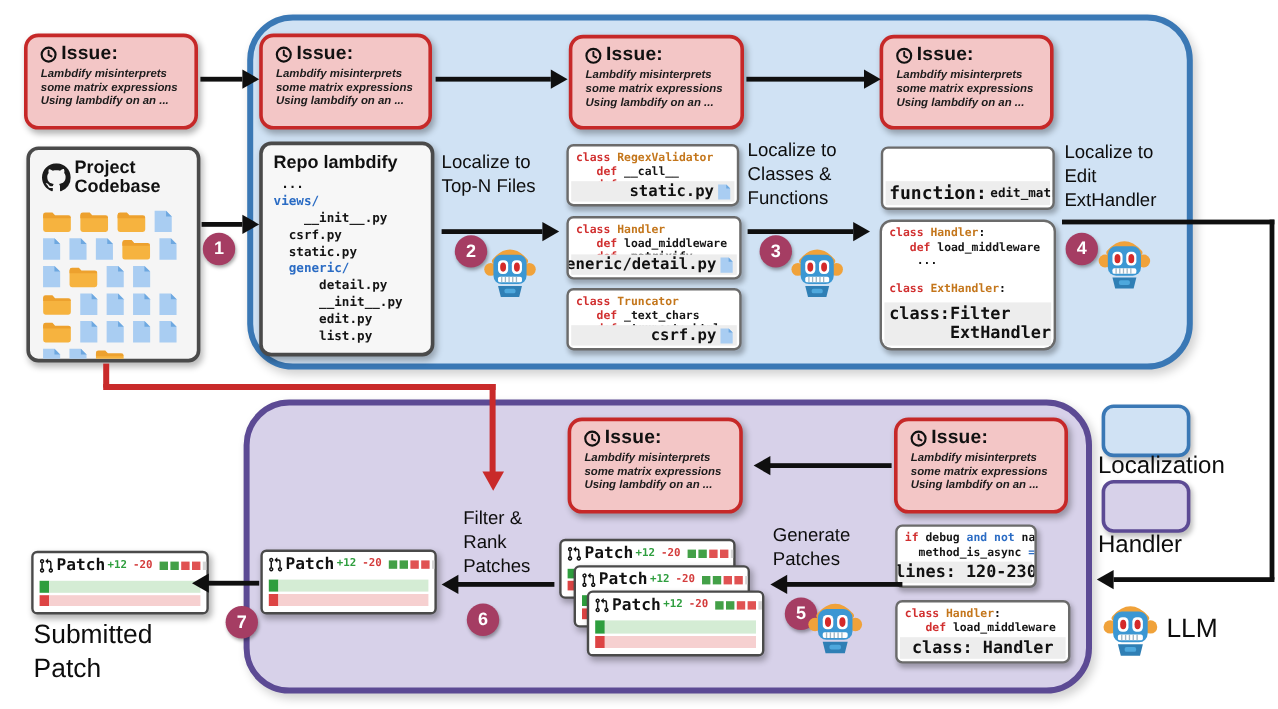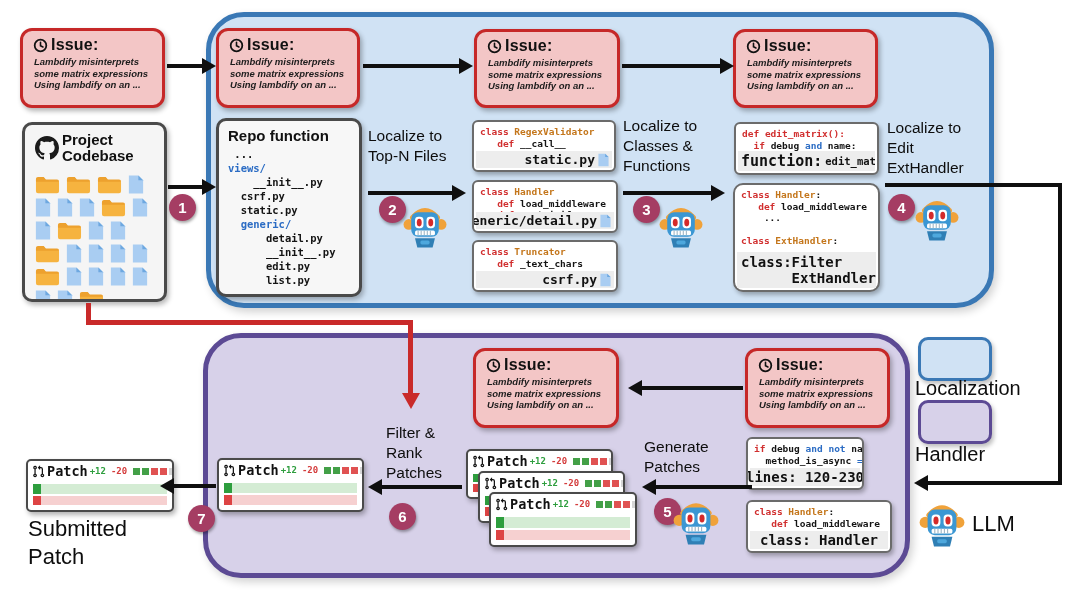--- a/index.html
+++ b/index.html
@@ -311,21 +311,21 @@
           </svg></span>
         <span class="mini-folder"><svg viewBox="0 0 18 14" width="100%" height="100%">
             <path d="M0.5 3.5q0-1.5 1.5-1.5h4.2l1.6 1.8h8.2q1.5 0 1.5 1.5v6.7q0 1.5-1.5 1.5h-14q-1.5 0-1.5-1.5z" fill="#f6b33f"></path>
             <path d="M0.5 5h17v-0.3q0-1.4-1.5-1.4h-8.2l-1.6-1.8h-4.2q-1.5 0-1.5 1.5z" fill="#eda12e"></path>
           </svg></span>
       </div>
   </div>
 
   <div class="abs graybox" style="left:206px;top:118px;width:146px;height:179px;background:#f7f7f7;">
     <div class="gb-title" style="padding-left:9px;">
-        <span>Repo function</span>
+        <span>Repo lambdify</span>
       </div>
     <div class="repo-code"><div><span class="tok-p"> ...</span></div><div><span class="tok-dir">views/</span></div><div><span class="tok-p">    __init__.py</span></div><div><span class="tok-p">  csrf.py</span></div><div><span class="tok-p">  static.py</span></div><div><span class="tok-dir">  generic/</span></div><div><span class="tok-p">      detail.py</span></div><div><span class="tok-p">      __init__.py</span></div><div><span class="tok-p">      edit.py</span></div><div><span class="tok-p">      list.py</span></div><div><span class="tok-p"> ...</span></div></div>
   </div>
 
   <div class="abs codebox" style="left:462px;top:120px;width:144px;height:52px;">
     <div class="code"><div><span class="tok-kw">class </span><span class="tok-cls">RegexValidator</span></div><div><span class="tok-p">   </span><span class="tok-kw">def </span><span class="tok-p">__call__</span></div><div><span class="tok-p">   </span><span class="tok-kw">def </span><span class="tok-p">__eq__</span></div></div>
     <div class="cfooter">
       <span>static.py</span>
       <span class="fileicon"><svg viewBox="0 0 13 16" width="11" height="14">
             <path d="M0.5 0.5h8l4 4v11h-12z" fill="#a9cdf2"></path>
@@ -345,21 +345,20 @@
     <div class="code"><div><span class="tok-kw">class </span><span class="tok-cls">Truncator</span></div><div><span class="tok-p">   </span><span class="tok-kw">def </span><span class="tok-p">_text_chars</span></div><div><span class="tok-p">   </span><span class="tok-kw">def </span><span class="tok-p">_truncate_html</span></div></div>
     <div class="cfooter">
       <span>csrf.py</span>
       <span class="fileicon"><svg viewBox="0 0 13 16" width="11" height="14">
             <path d="M0.5 0.5h8l4 4v11h-12z" fill="#a9cdf2"></path>
             <path d="M8.5 0.5l4 4h-4z" fill="#6ea8e0"></path>
           </svg></span></div>
   </div>
 
   <div class="abs codebox" style="left:724px;top:122px;width:145px;height:53px;">
-    <div class="code"><div><span class="tok-kw">def edit_matrix():</span></div><div><span class="tok-p">  </span><span class="tok-kw">if</span><span class="tok-p"> debug </span><span class="tok-op">and</span><span class="tok-p"> name:</span></div><div><span class="tok-p">    ...</span></div></div>
     <div class="cfooter" style="justify-content:flex-start;">
       <span class="fn-big">function:</span>
       <span class="fn-small">edit_matrix</span></div>
   </div>
   <div class="abs codebox" style="left:723px;top:183px;width:147px;height:109px;border-radius:10px;border-width:2.5px;">
     <div class="code"><div><span class="tok-kw">class </span><span class="tok-cls">Handler</span><span class="tok-p">:</span></div><div><span class="tok-p">   </span><span class="tok-kw">def </span><span class="tok-p">load_middleware</span></div><div><span class="tok-p">    ...</span></div><div><span class="tok-p"> </span></div><div><span class="tok-kw">class </span><span class="tok-cls">ExtHandler</span><span class="tok-p">:</span></div><div><span class="tok-p">  ...</span></div></div>
     <div class="cfooter-lines"><div>class:Filter</div><div>      ExtHandler</div></div>
   </div>
 
   <div class="abs codebox" style="left:736px;top:437px;width:118px;height:53px;">

